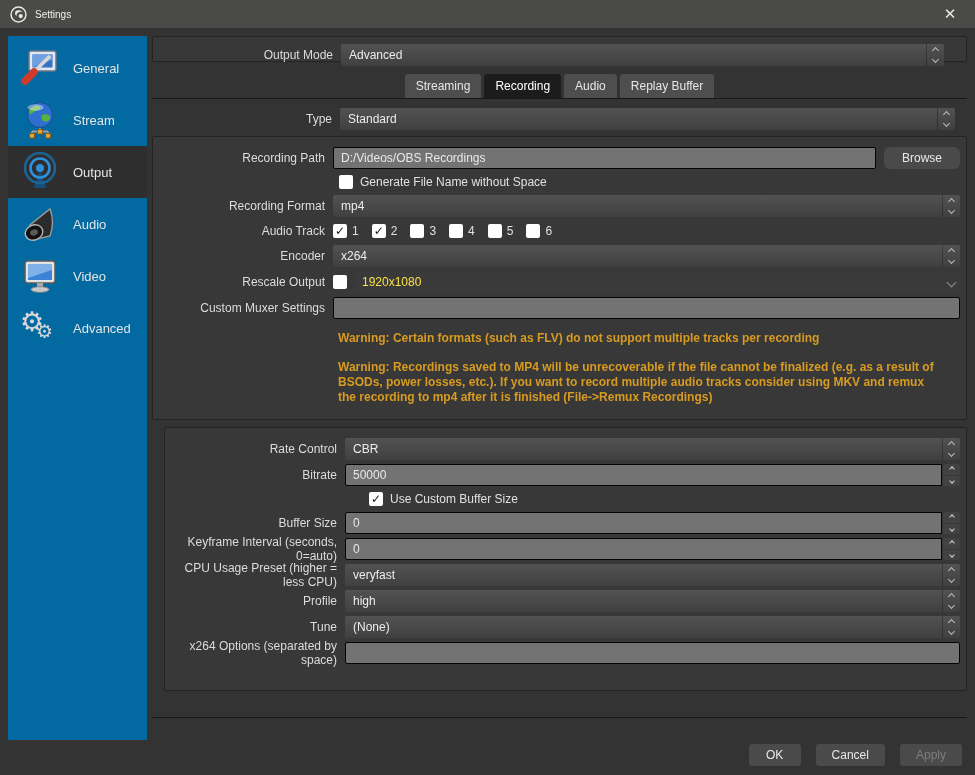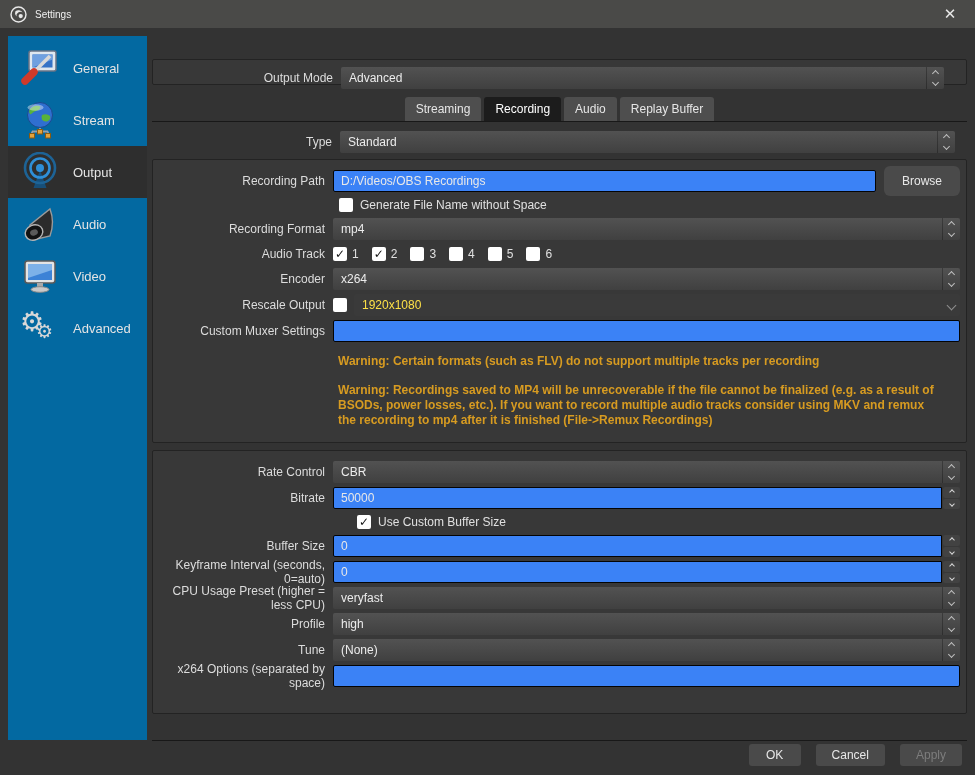--- a/index.html
+++ b/index.html
@@ -26,21 +26,21 @@
   }
   .side-item { height: 52px; display: flex; align-items: center; padding-left: 12px; gap: 13px; }
   .side-item.selected { background: #2e2e2e; }
   .side-item .icon { width: 40px; height: 40px; flex: none; position: relative; }
   .side-item .side-label { font-size: 13px; color: #e4e4e4; }
   .gear-big { position: absolute; left: 0; top: -2px; font-size: 27px; color: #d8d8d8; font-family: "DejaVu Sans", sans-serif; }
   .gear-small { position: absolute; left: 16px; top: 12px; font-size: 19px; color: #d8d8d8; font-family: "DejaVu Sans", sans-serif; }
   
   .content { position: absolute; left: 152px; top: 36px; right: 8px; }
   .groupbox { background: #383838; border: 1px solid #232323; border-radius: 2px; }
-  .box1 { height: 46px; padding: 11px 10px 0 0; margin-bottom: 12px; display: flex; align-items: center; margin-top: 23px; }
+  .box1 { height: 46px; padding: 11px 10px 0 0; margin-bottom: 12px; display: flex; align-items: center; }
   
   .tabbar { height: 24px; display: flex; justify-content: center; gap: 3px; }
   .tab {
     background: #4e4e4e; color: #e6e6e6; padding: 0 11px; height: 24px;
     display: flex; align-items: center; border-radius: 3px 3px 0 0; cursor: default;
   }
   .tab.selected { background: #1c1c1c; color: #ffffff; }
   .tabpane {
     border-top: 1px solid #181818; border-bottom: 1px solid #181818;
     height: 620px; padding-top: 9px;
@@ -48,41 +48,41 @@
   
   .row { display: flex; align-items: center; height: 26px; }
   .row .lbl { text-align: right; padding-right: 8px; flex: none; color: #dcdcdc; }
   .row-outer .lbl { width: 188px; }
   .row-box .lbl { width: 180px; }
   .type-row { height: 22px; margin-bottom: 6px; }
   .ctrl { flex: 1; display: flex; align-items: center; }
   .row-outer .ctrl { margin-right: 12px; }
   .row-box .ctrl { margin-right: 6px; }
   .box2 { padding: 8px 0 14px 0; margin-bottom: 7px; }
-  .box3 { padding: 8px 0 0 0; height: 264px; }
+  .box3 { padding: 8px 0 0 0; height: 264px; margin-left: 12px; }
   
   .combo {
     flex: 1; height: 22px; display: flex; align-items: center;
     background: linear-gradient(#525252, #404040); border-radius: 2px;
     padding-left: 8px; color: #ececec;
   }
   .combo-spin {
     margin-left: auto; width: 18px; height: 100%; flex: none;
     display: flex; flex-direction: column; align-items: center; justify-content: center;
     gap: 4px; border-left: 1px solid rgba(0,0,0,0.28);
   }
   .combo.disabled { background: #3a3a3a; color: #fde047; }
   .combo.disabled .combo-spin { border-left: none; gap: 0; }
   .chv { display: block; width: 5px; height: 5px; border-right: 1.5px solid #bdbdbd; border-bottom: 1.5px solid #bdbdbd; }
   .chv.up { transform: rotate(-135deg); }
   .chv.down { transform: rotate(45deg); }
   .chv.big { width: 7px; height: 7px; border-color: #8f8f8f; }
   
   .txt {
-    height: 22px; background: #3b82f6; border: 1px solid #040404; border-radius: 2px;
+    height: 22px; background: #737373; border: 1px solid #040404; border-radius: 2px;
     color: #e8e8e8; padding: 0 7px; font: 12px "Liberation Sans", "DejaVu Sans", sans-serif;
     width: 100%; outline: none;
   }
   
   .spinbox { flex: 1; display: flex; height: 22px; }
   .spin-field { flex: 1; border-radius: 2px 0 0 2px; }
   .spin-btns { width: 17px; flex: none; display: flex; flex-direction: column; gap: 1px; margin-left: 1px; }
   .spin-btn { flex: 1; background: #424242; border-radius: 2px; display: flex; align-items: center; justify-content: center; }
   .spin-btn .chv { width: 4px; height: 4px; border-color: #d6d6d6; }
   
@@ -95,21 +95,21 @@
   .cb-label { margin-left: 7px; }
   .track { display: flex; align-items: center; margin-right: 13px; }
   .track .num { margin-left: 5px; }
   
   .btn {
     background: #4a4a4a; color: #e8e8e8; border: none; border-radius: 3px;
     height: 22px; min-width: 52px; padding: 0 16px;
     font: 12px "Liberation Sans", "DejaVu Sans", sans-serif;
   }
   .btn.disabled { color: #7d7d7d; }
-  .browse-btn { margin-left: 8px; min-width: 76px; height: 30px; border-radius: 6px; }
+  .browse-btn { margin-left: 8px; min-width: 76px; height: 22px; border-radius: 6px; }
   
   .warn {
     margin-left: 185px; width: 600px; color: #d79b21; font-weight: bold;
     line-height: 15px;
   }
   .warn1 { margin-top: 10px; }
   .warn2 { margin-top: 14px; }
   
   .footer {
     position: absolute; left: 0; right: 0; bottom: 0; height: 37px;

